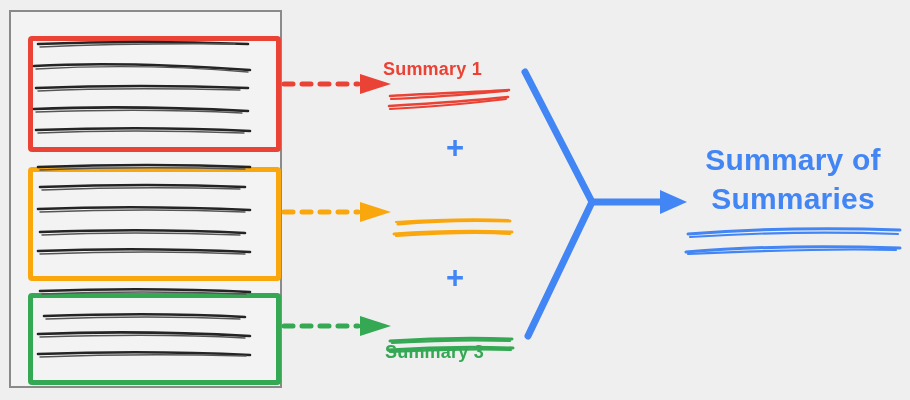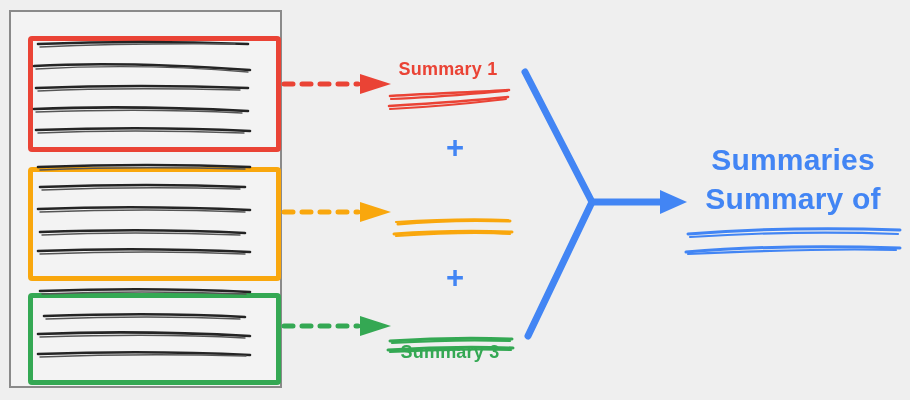--- a/index.html
+++ b/index.html
@@ -51,21 +51,20 @@
   .fl-orange { fill:   var(--orange, #f9a70d); }
   .sk-green  { stroke: var(--green, #34a853); }
   .fl-green  { fill:   var(--green, #34a853); }
   .sk-blue   { stroke: var(--blue, #4285f4); }
   .fl-blue   { fill:   var(--blue, #4285f4); }
 
   
   .label {
     position: absolute;
     width: 130px;
-    text-align: center;
     font-size: 18px;
     font-weight: 600;
     letter-spacing: 0.2px;
     white-space: nowrap;
   }
   .label-1 { left: 383px; top: 59px;  color: var(--red, #ea4335); }
   .label-2 { left: 388px; top: 189px; color: var(--orange, #f9a70d); }
   .label-3 { left: 385px; top: 302px; color: var(--green, #34a853); margin-top: 40px; }
 
   .plus {
@@ -189,17 +188,17 @@
       <path class="sk-blue" stroke-width="2.2" d="M688,254 Q820,248 896,250"></path>
     </g>
   </svg>
 
   <div class="label label-1">Summary 1</div>
   <div class="plus plus-1">+</div>
   <div class="plus plus-2">+</div>
   <div class="label label-3">Summary 3</div>
 
   <div class="result">
+    <div>Summary of</div>
     <div>Summaries</div>
-    <div>Summary of</div>
   </div>
 
 </div>
 
 </body></html>

